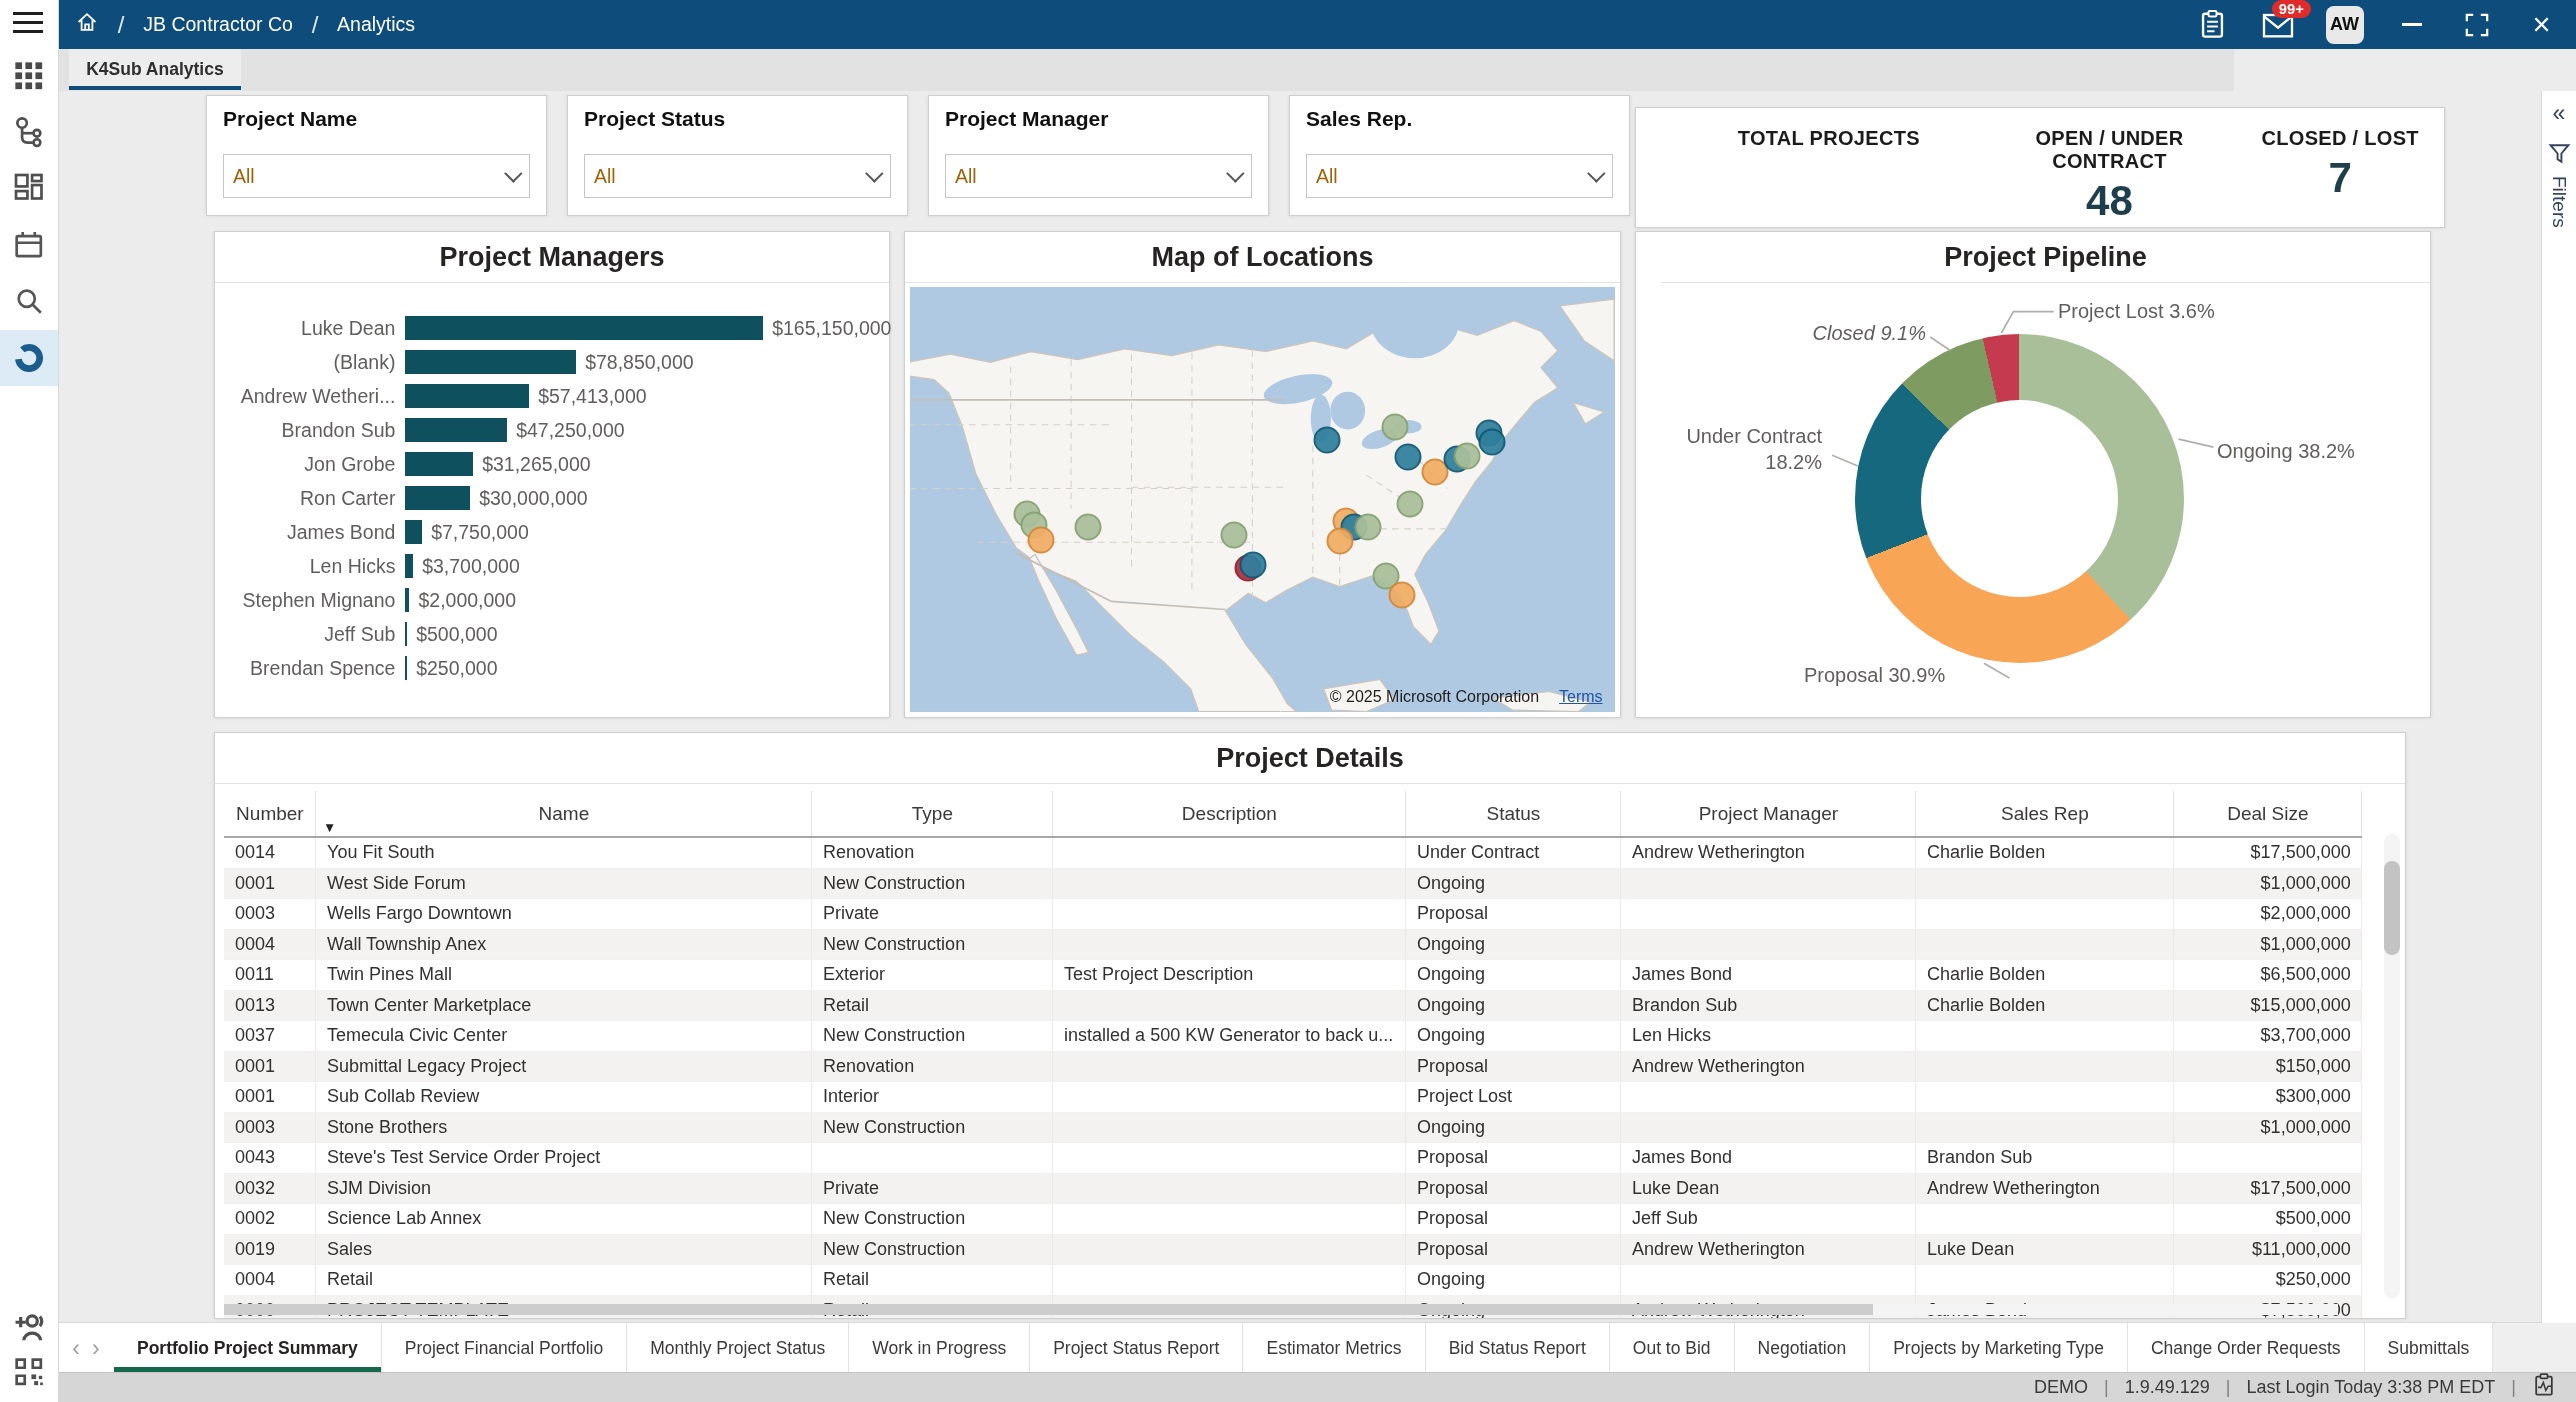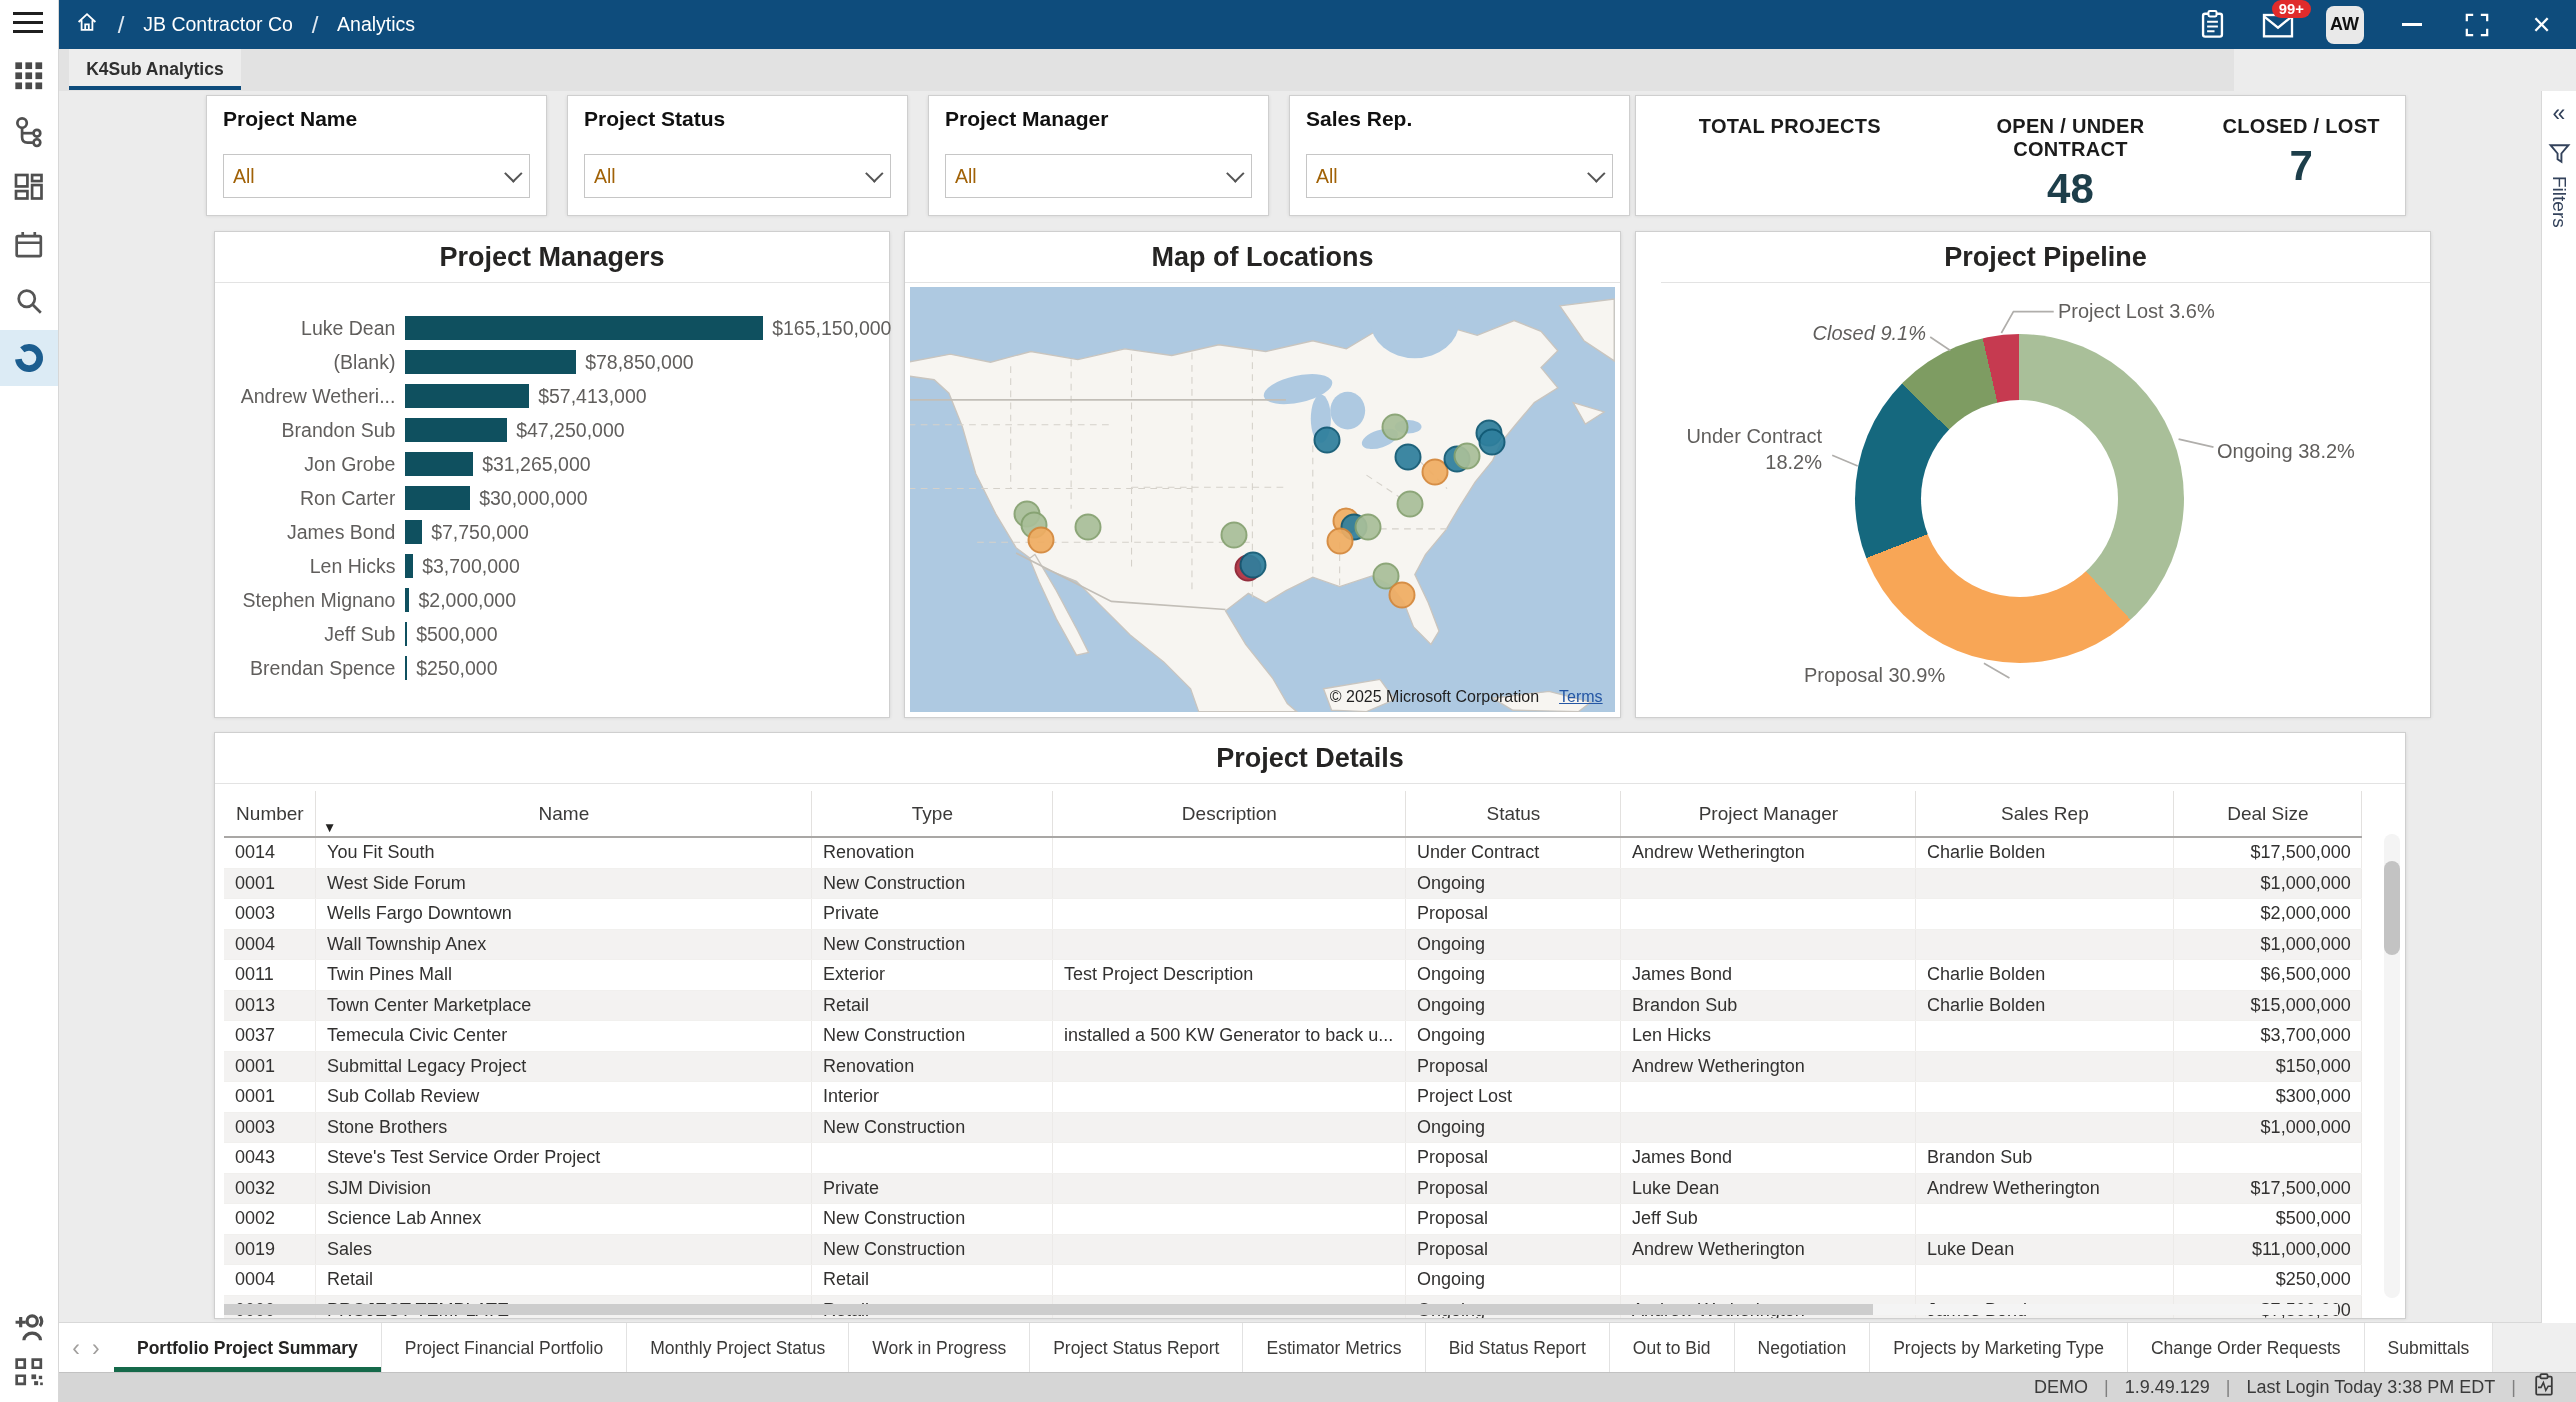--- a/index.html
+++ b/index.html
@@ -29,21 +29,21 @@
   .apptab{position:absolute;left:10.7px;top:0;height:37px;line-height:40px;padding:0 17.5px;font-size:17.5px;font-weight:700;color:#2f2f2f;border-bottom:4.7px solid #0e4c7c;background:#ededed;cursor:pointer;}
   
   .content{position:absolute;left:58px;top:91px;width:2485px;height:1232px;background:#ececec;}
   .card,.panel{position:absolute;background:#fff;border:0.7px solid #cfcfcf;box-shadow:0 1.3px 3.4px rgba(0,0,0,.10);}
   
   .filter-card{top:4px;width:339px;height:119px;}
   .filter-label{margin:10.7px 0 0 16px;font-size:21px;font-weight:700;color:#101010;}
   .dropdown{position:absolute;left:16px;right:16px;top:58px;height:42px;border:0.7px solid #c6c6c6;background:#fff;display:flex;align-items:center;justify-content:space-between;padding:0 9px;font-size:19.5px;color:#a16207;cursor:pointer;}
   .chev{width:10.7px;height:10.7px;border-right:2px solid #555;border-bottom:2px solid #555;transform:rotate(45deg);margin-top:-5.4px;}
   
-  .kpi-card{left:1577px;top:4px;width:769px;height:119px;display:flex;}
+  .kpi-card{left:1577px;top:16px;width:769px;height:119px;display:flex;padding-left:39px;}
   .kpi{text-align:center;padding-top:19px;}
   .kpi-label{font-size:20px;color:#1b1b1b;font-weight:600;letter-spacing:0.3px;}
   .kpi-value{font-size:42px;color:#1d3e4a;font-weight:600;margin-top:4px;}
   
   .panel-title{height:50px;line-height:50px;text-align:center;font-size:27px;font-weight:700;color:#252423;border-bottom:0.7px solid #e3e3e3;}
   #pm-panel{left:156px;top:140px;width:674px;height:485px;}
   #map-panel{left:846px;top:140px;width:715px;height:485px;}
   #pipe-panel{left:1577px;top:140px;width:769px;height:485px;padding-left:25px;}
   #details-panel{left:156px;top:641px;width:2190px;height:585px;overflow:hidden;}
   

